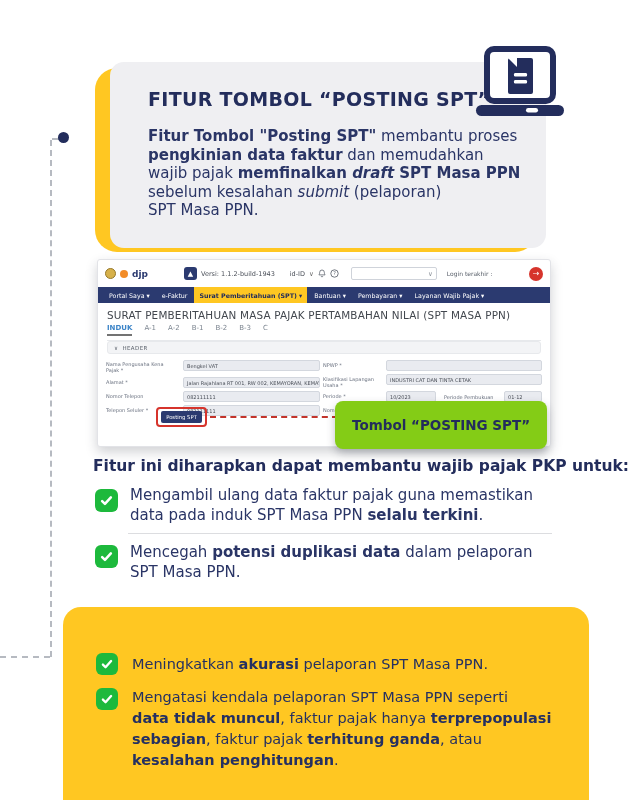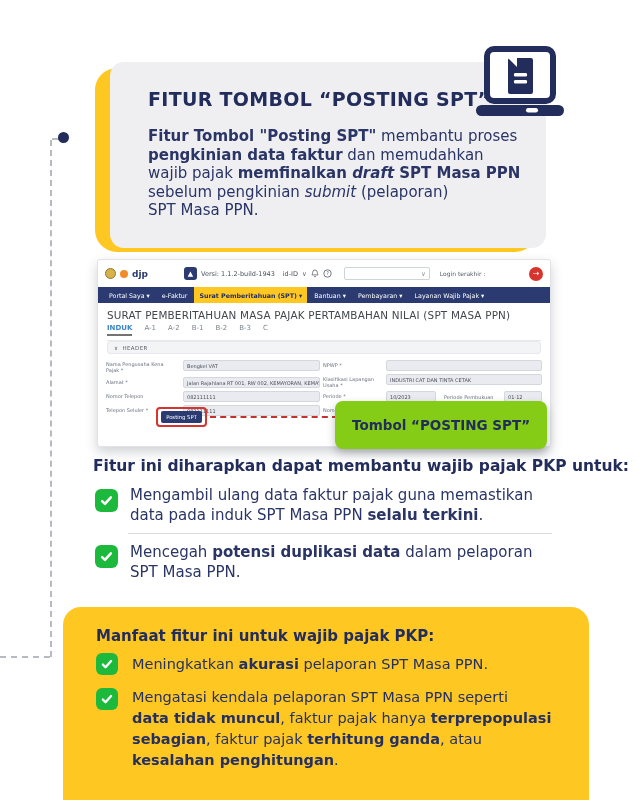--- a/index.html
+++ b/index.html
@@ -27,21 +27,21 @@
   
   .shot{left:97px;top:259px;width:452px;height:186px;background:#fff;border-radius:3px;
         border:1px solid #e2e3e7;box-shadow:0 5px 12px rgba(40,45,60,.22);}
   .shot-topbar{position:absolute;left:0;top:0;right:0;height:27px;display:flex;align-items:center;
         gap:4px;padding:0 7px;border-bottom:1px solid #ececee;font-size:6.5px;color:#4a4f58;}
   .emblem{width:11px;height:11px;border-radius:50%;background:#d7b14a;border:1px solid #96782a;box-sizing:border-box;}
   .brand-swoosh{width:8px;height:8px;border-radius:50%;background:#f28c28;}
   .brand-txt{font-size:9px;font-weight:bold;color:#2b3a70;margin-right:32px;}
   .ver-chip{width:13px;height:13px;border-radius:3px;background:#2b3a70;color:#fff;font-size:7px;
         display:flex;align-items:center;justify-content:center;}
-  .locale{margin-left:4px;text-align:right;}
+  .locale{margin-left:11px;text-align:right;}
   .mini-ic{color:#666;display:flex;align-items:center;}
   .top-select{width:86px;height:13px;border:1px solid #cfd3da;border-radius:2px;margin-left:8px;
         display:flex;align-items:center;justify-content:flex-end;padding:0 3px;color:#8a9099;box-sizing:border-box;}
   .login-lb{margin-left:6px;font-size:6px;color:#5a616b;}
   .logout{margin-left:auto;width:14px;height:14px;border-radius:50%;background:#d6342c;color:#fff;
         font-size:8px;display:flex;align-items:center;justify-content:center;}
   .shot-nav{position:absolute;left:0;top:27px;right:0;height:16px;background:#2b3a70;display:flex;
         align-items:stretch;gap:2px;padding:0 6px;font-size:6.3px;color:#fff;}
   .shot-nav .nav-it{display:flex;align-items:center;padding:0 5px;white-space:nowrap;}
   .shot-nav .nav-it.active{background:#ffc722;color:#232d5c;font-weight:bold;}
@@ -87,21 +87,21 @@
   <div class="abs conn-h-bot"></div>
   <div class="abs conn-dot"></div>
 
   <div class="abs card-accent"></div>
   <div class="abs intro-card"></div>
   <div class="abs intro-title">FITUR TOMBOL “POSTING SPT”</div>
   <div class="abs intro-par">
     <span class="b">Fitur Tombol "Posting SPT"</span><span> membantu proses</span><br>
     <span class="b">pengkinian data faktur</span><span> dan memudahkan</span><br>
     <span>wajib pajak </span><span class="b">memfinalkan </span><span class="bi">draft</span><span class="b"> SPT Masa PPN</span><br>
-    <span>sebelum pengkinian </span><span class="i">submit</span><span> (pelaporan)</span><br>
+    <span>sebelum kesalahan </span><span class="i">submit</span><span> (pelaporan)</span><br>
     <span>SPT Masa PPN.</span>
   </div>
 
   <div class="abs laptop">
     <svg width="100" height="76" viewBox="0 0 100 76">
       <rect x="17" y="3" width="66" height="52" rx="7" fill="#ffffff" stroke="#232d5c" stroke-width="6"></rect>
       <rect x="6" y="59" width="88" height="11" rx="5.5" fill="#232d5c"></rect>
       <rect x="56" y="62" width="12" height="4.5" rx="2.2" fill="#ffffff"></rect>
       <rect x="38" y="12" width="25" height="36" rx="2" fill="#232d5c"></rect>
       <path d="M38 12 h9 v9 z" fill="#ffffff"></path>
@@ -212,21 +212,20 @@
     <svg width="15" height="15" viewBox="0 0 24 24">
         <path d="M5 13l4.5 4.5L19 7" fill="none" stroke="#fff" stroke-width="4" stroke-linecap="round" stroke-linejoin="round"></path>
       </svg>
   </div>
   <div class="abs ben-item-txt" style="left:130px;top:543px;width:412px;">
     <span>Mencegah </span><span class="b">potensi duplikasi data</span><span> dalam pelaporan</span><br>
     <span>SPT Masa PPN.</span>
   </div>
 
   <div class="abs manfaat">
-    <div class="man-head">Manfaat fitur ini untuk wajib pajak PKP:</div>
 
     <div class="check" style="position:absolute;left:33px;top:46px;width:22px;height:22px;">
       <svg width="14" height="14" viewBox="0 0 24 24">
           <path d="M5 13l4.5 4.5L19 7" fill="none" stroke="#fff" stroke-width="4" stroke-linecap="round" stroke-linejoin="round"></path>
         </svg>
     </div>
     <div class="man-txt" style="left:69px;top:47px;width:440px;">
       <span>Meningkatkan </span><span class="b">akurasi</span><span> pelaporan SPT Masa PPN.</span>
     </div>
 

